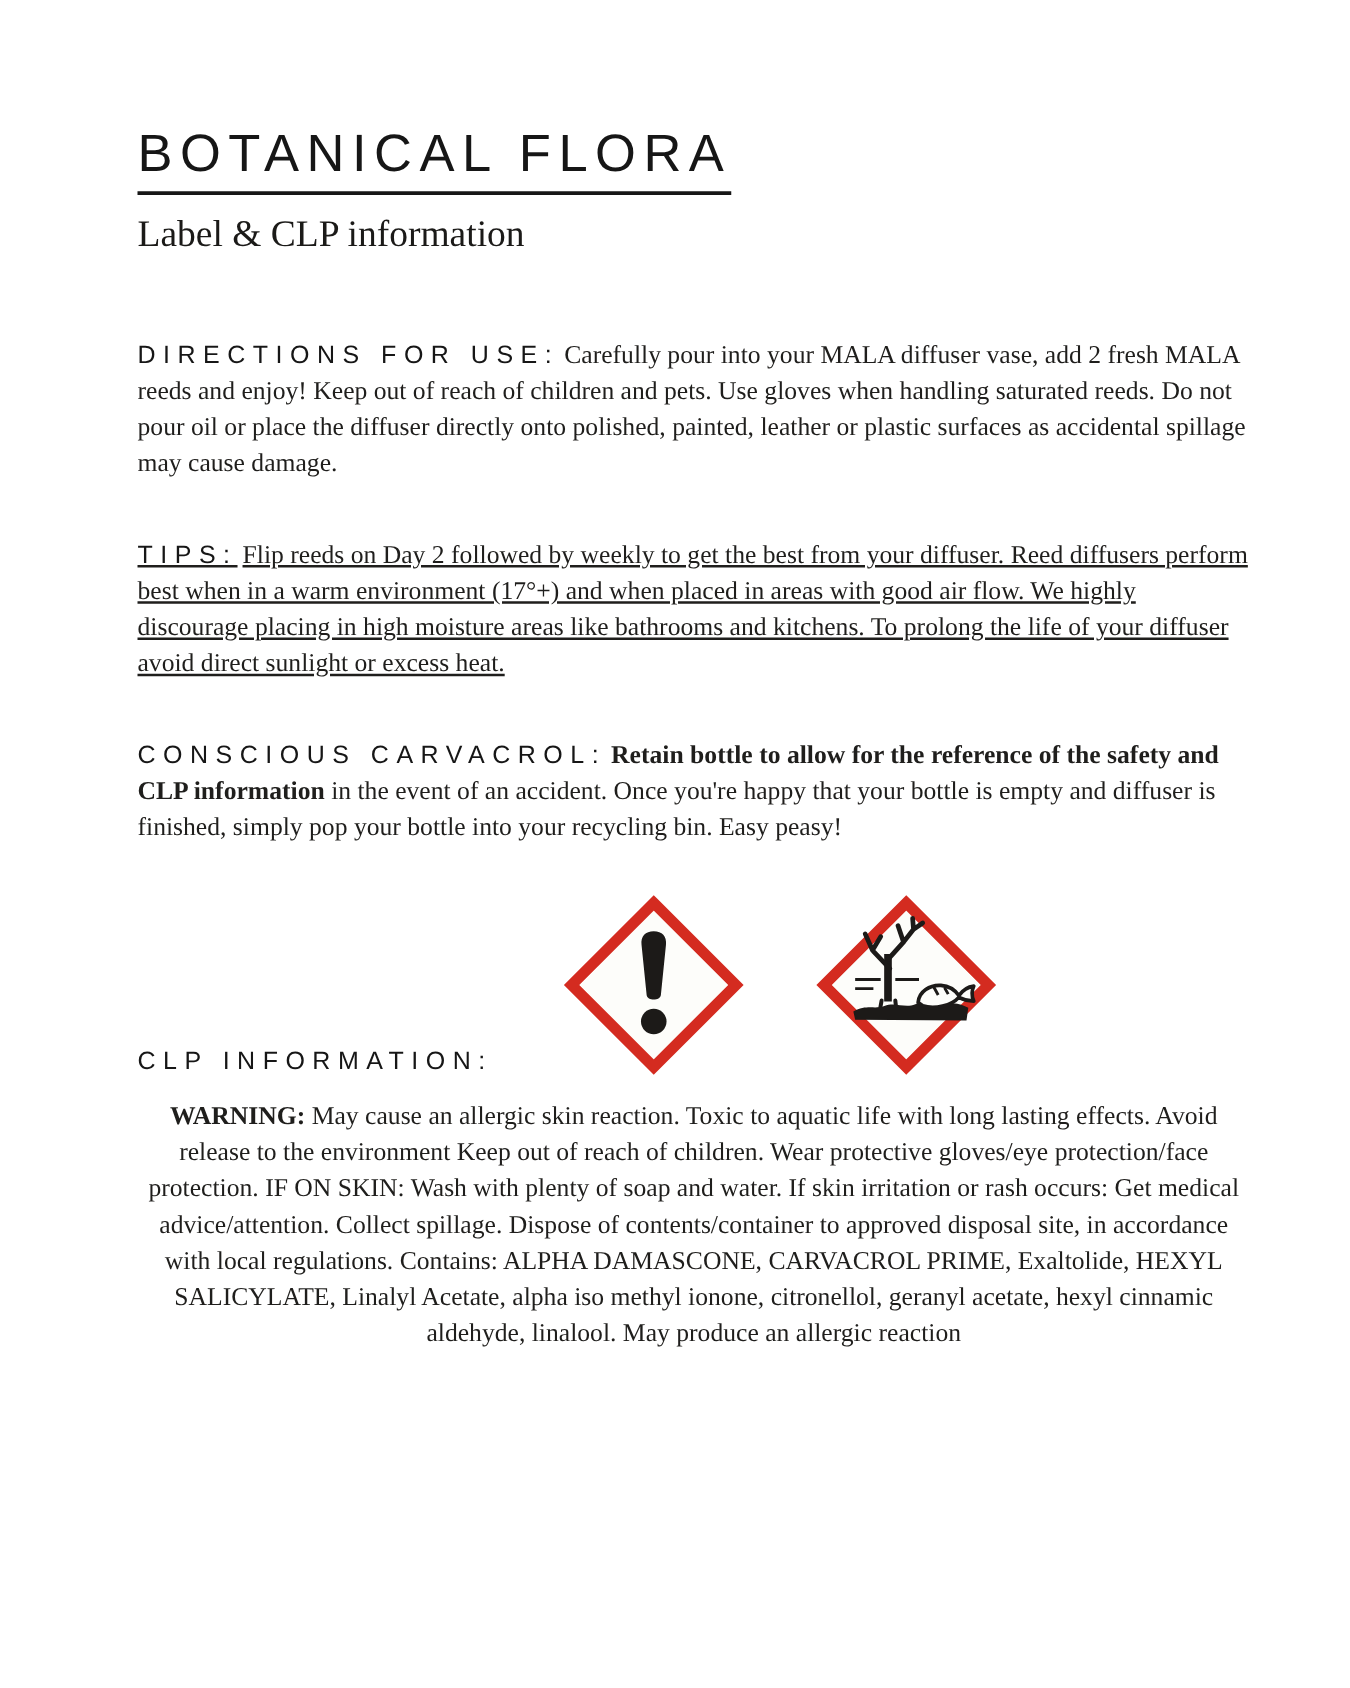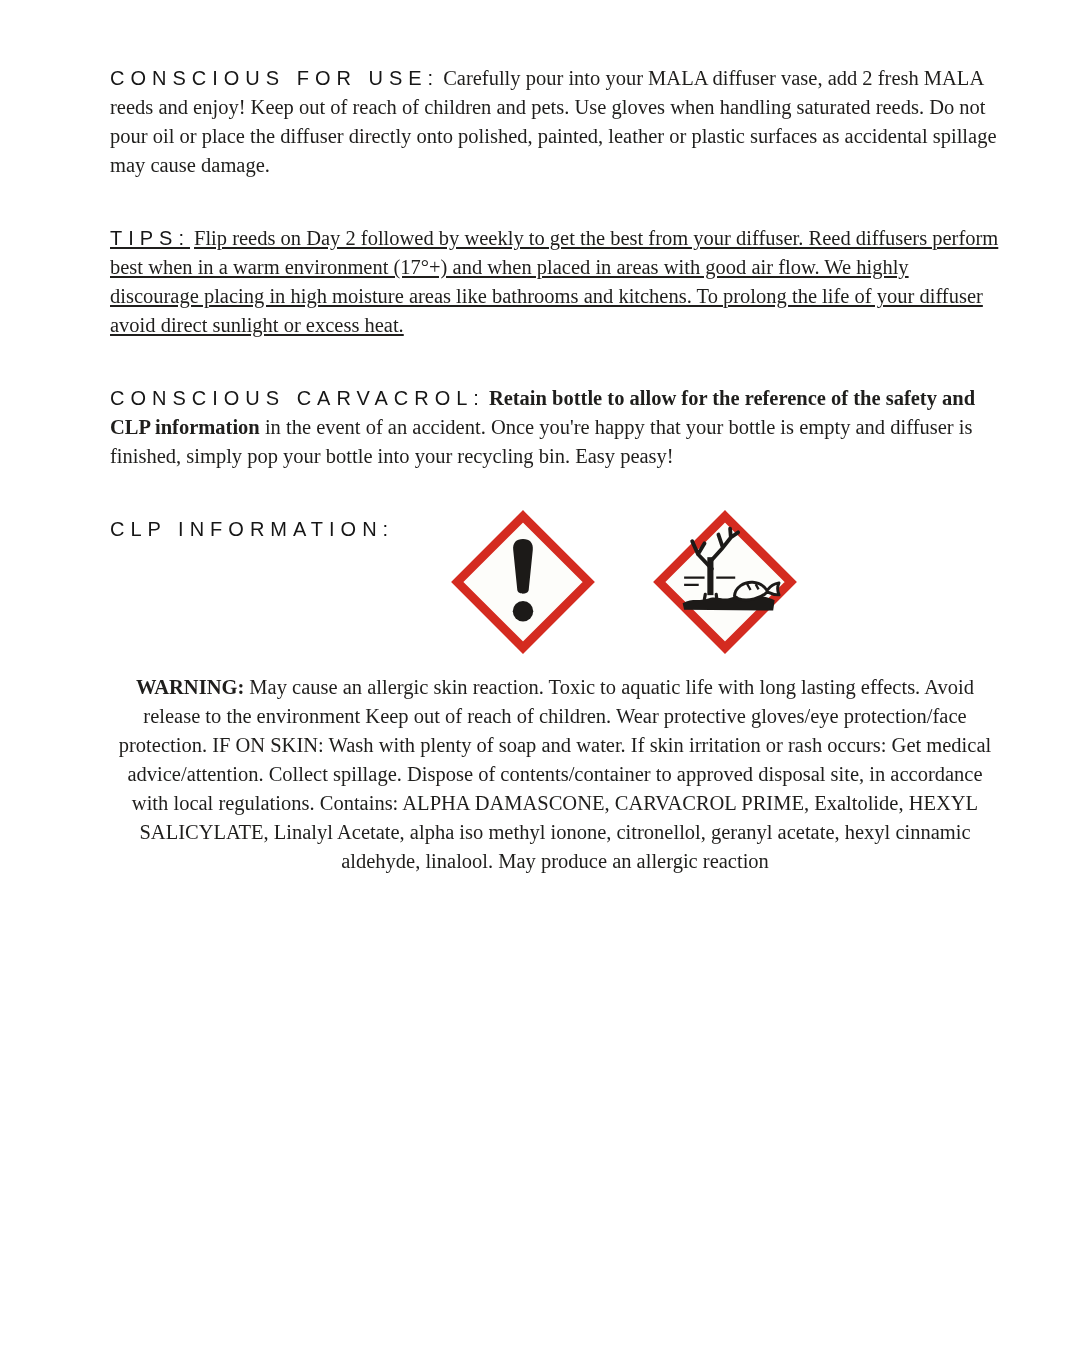--- a/index.html
+++ b/index.html
@@ -53,21 +53,21 @@
     color: #161616;
     margin-right: 4px;
   }
   .section-directions { margin-top: 64px; }
   .section-tips      { margin-top: 44px; text-decoration: underline; }
   .section-disposal  { margin-top: 44px; }
   .body-em { font-weight: 700; }
   .clp-row {
     margin: 38px 0 0 110px;
     display: flex;
-    align-items: flex-start;
+    align-items: flex-end;
     gap: 44px;
   }
   .clp-head {
     flex: none;
     margin-top: 9px;
   }
   .pictogram {
     width: 146px;
     height: 146px;
     flex: none;
@@ -75,22 +75,26 @@
   }
   .pictogram + .pictogram { margin-left: 12px; }
   .section-warning { margin-top: 18px; text-align: center; }
   .warn-label { font-weight: 700; }
 </style>
 </head>
 <body>
 
 <div class="page">
 
+  <header class="header">
+    <h1 style="margin:0;"><span class="brand-text">BOTANICAL FLORA</span></h1>
+    <h2 class="subtitle">Label &amp; CLP information</h2>
+  </header>
 
-  <p class="para section-directions"><span class="shead">CONSCIOUS FOR USE:</span><span>Carefully pour into your MALA diffuser vase, add 2 fresh MALA reeds and enjoy! Keep out of reach of children and pets. Use gloves when handling saturated reeds. Do not pour oil or place the diffuser directly onto polished, painted, leather or plastic surfaces as accidental spillage may cause damage.</span></p>
+  <p class="para section-directions"><span class="shead">DIRECTIONS FOR USE:</span><span>Carefully pour into your MALA diffuser vase, add 2 fresh MALA reeds and enjoy! Keep out of reach of children and pets. Use gloves when handling saturated reeds. Do not pour oil or place the diffuser directly onto polished, painted, leather or plastic surfaces as accidental spillage may cause damage.</span></p>
 
   <p class="para section-tips"><span class="shead">TIPS:</span><span>Flip reeds on Day 2 followed by weekly to get the best from your diffuser. Reed diffusers perform best when in a warm environment (17°+) and when placed in areas with good air flow. We highly discourage placing in high moisture areas like bathrooms and kitchens. To prolong the life of your diffuser avoid direct sunlight or excess heat.</span></p>
 
   <p class="para section-disposal"><span class="shead">CONSCIOUS CARVACROL:</span><strong class="body-em">Retain bottle to allow for the reference of the safety and CLP information</strong><span> in the event of an accident. Once you're happy that your bottle is empty and diffuser is finished, simply pop your bottle into your recycling bin. Easy peasy!</span></p>
 
   <div class="clp-row">
     <span class="shead clp-head">CLP INFORMATION:</span>
 
     <svg class="pictogram" viewBox="0 0 100 100" aria-hidden="true">
       <polygon points="50,5 95,50 50,95 5,50" fill="#fdfdfa" stroke="var(--hazard-red, #d42b20)" stroke-width="6"></polygon>

